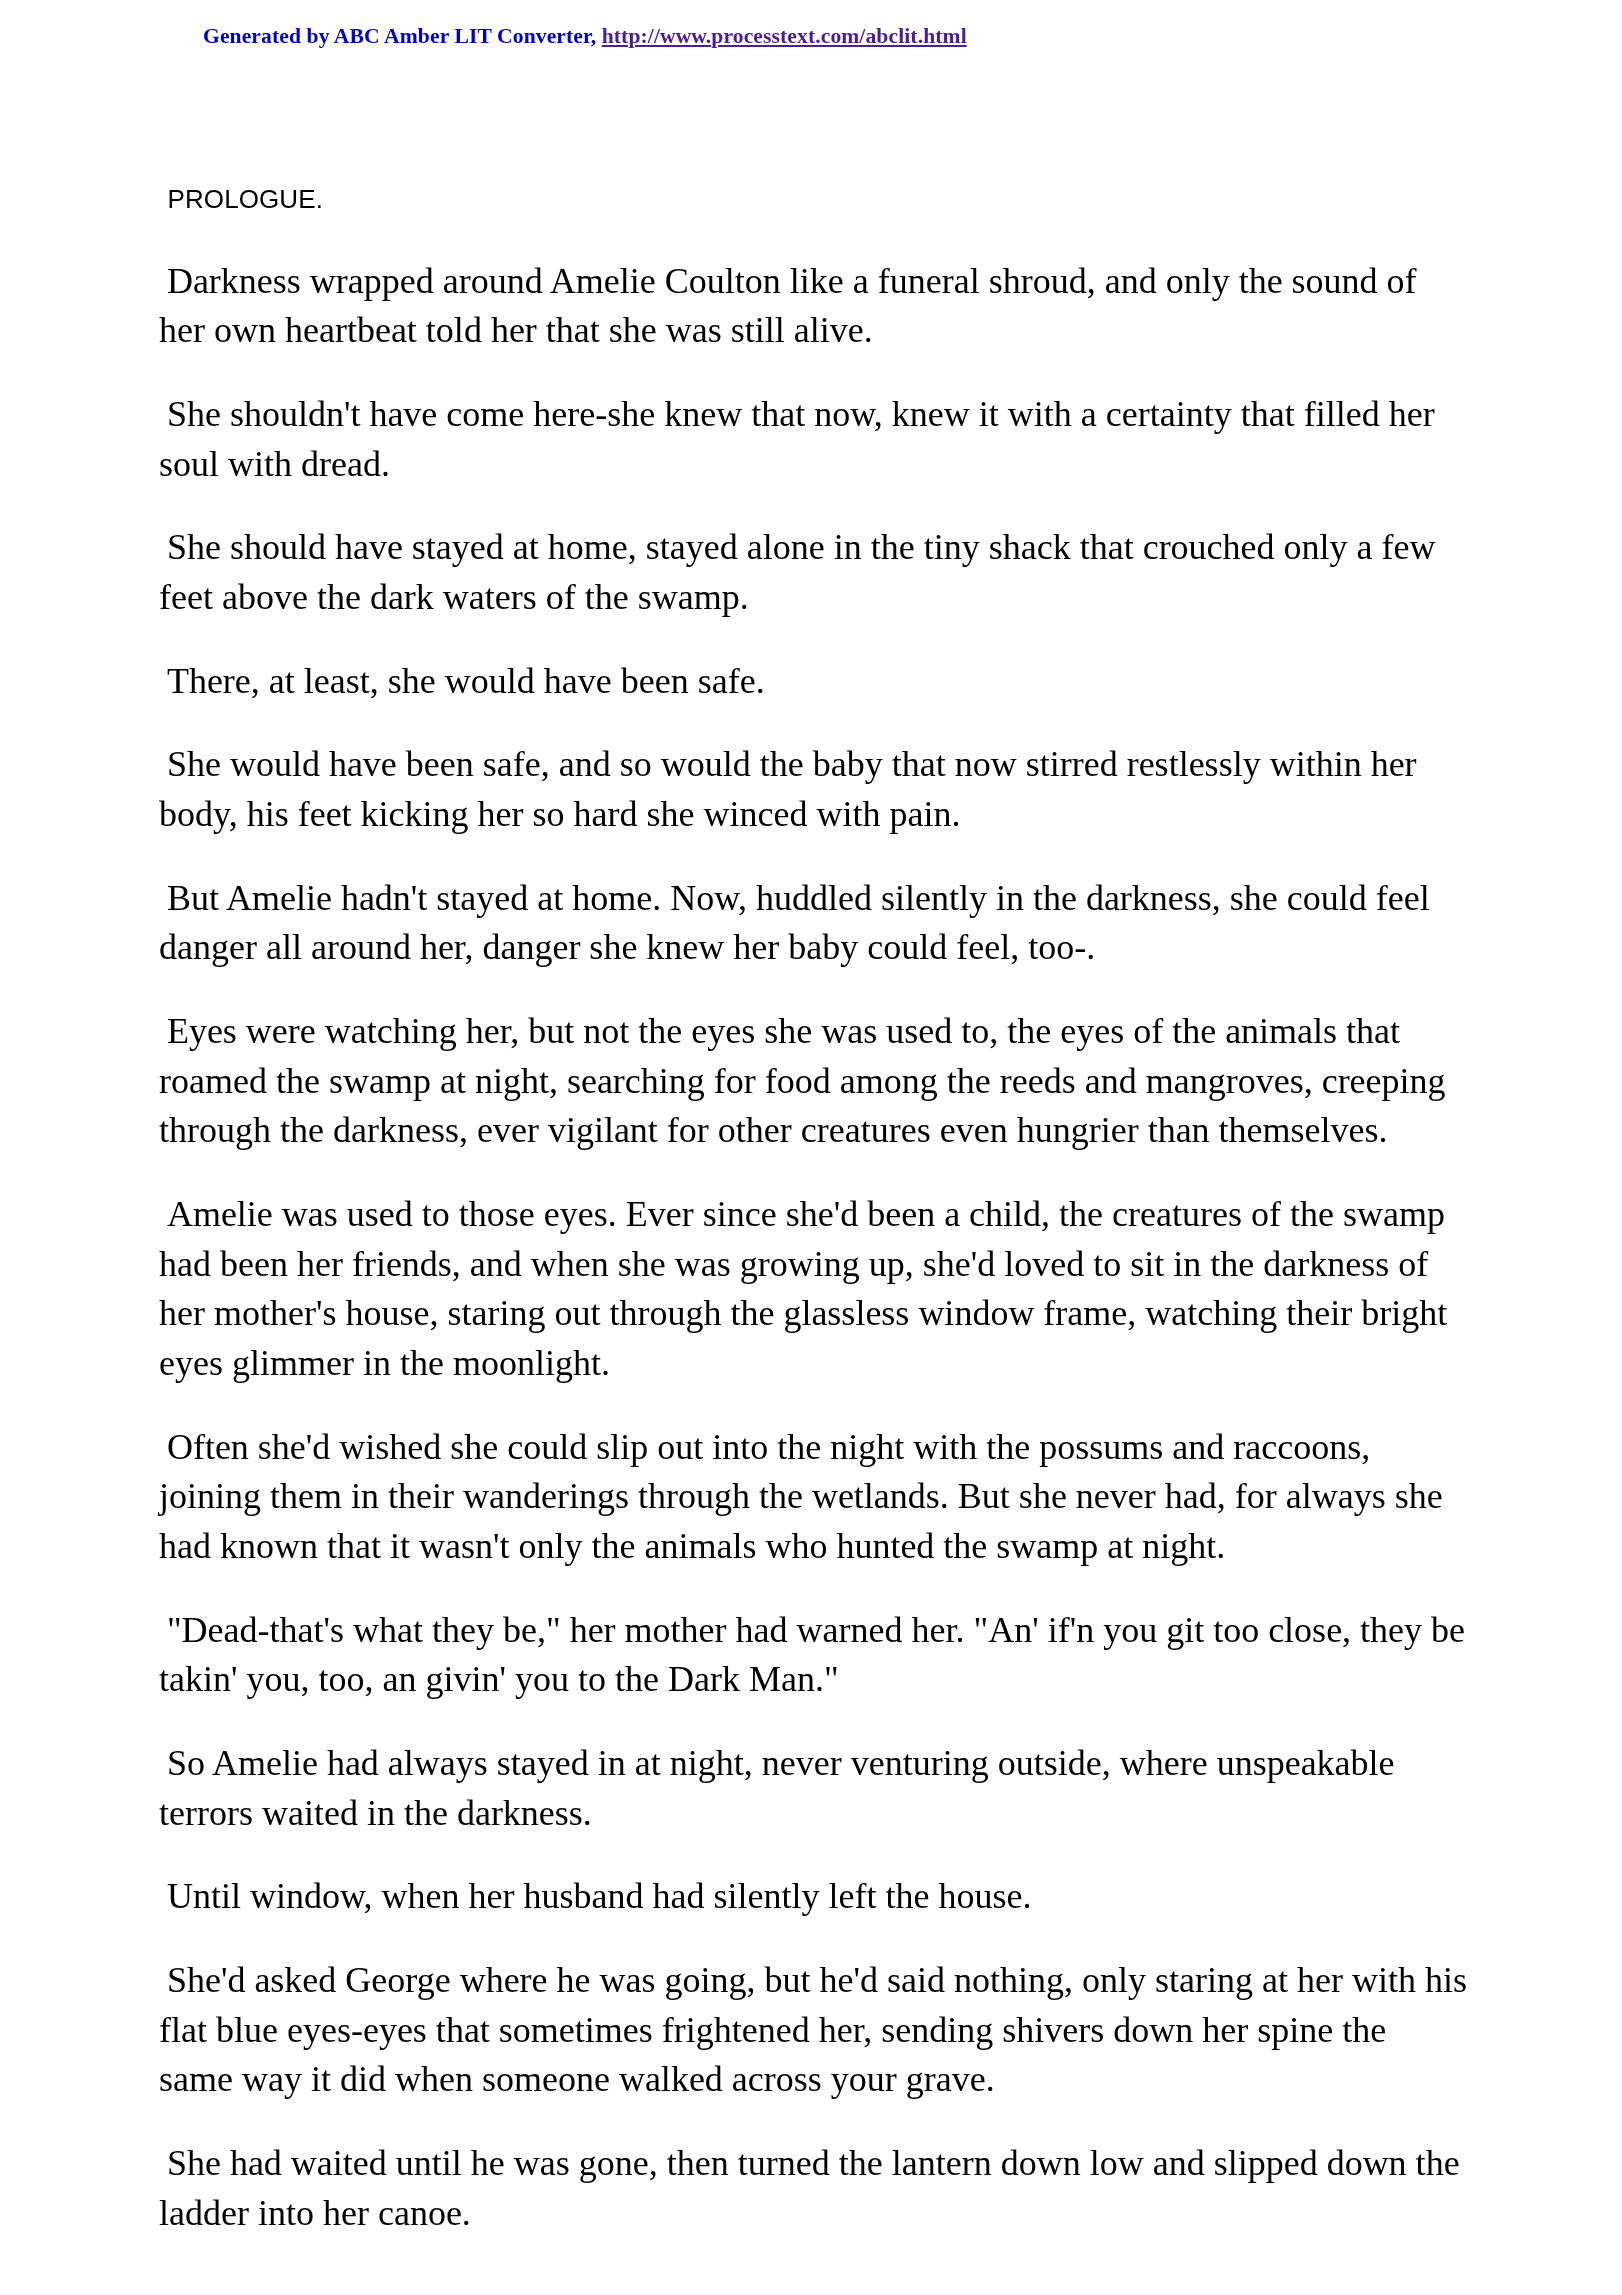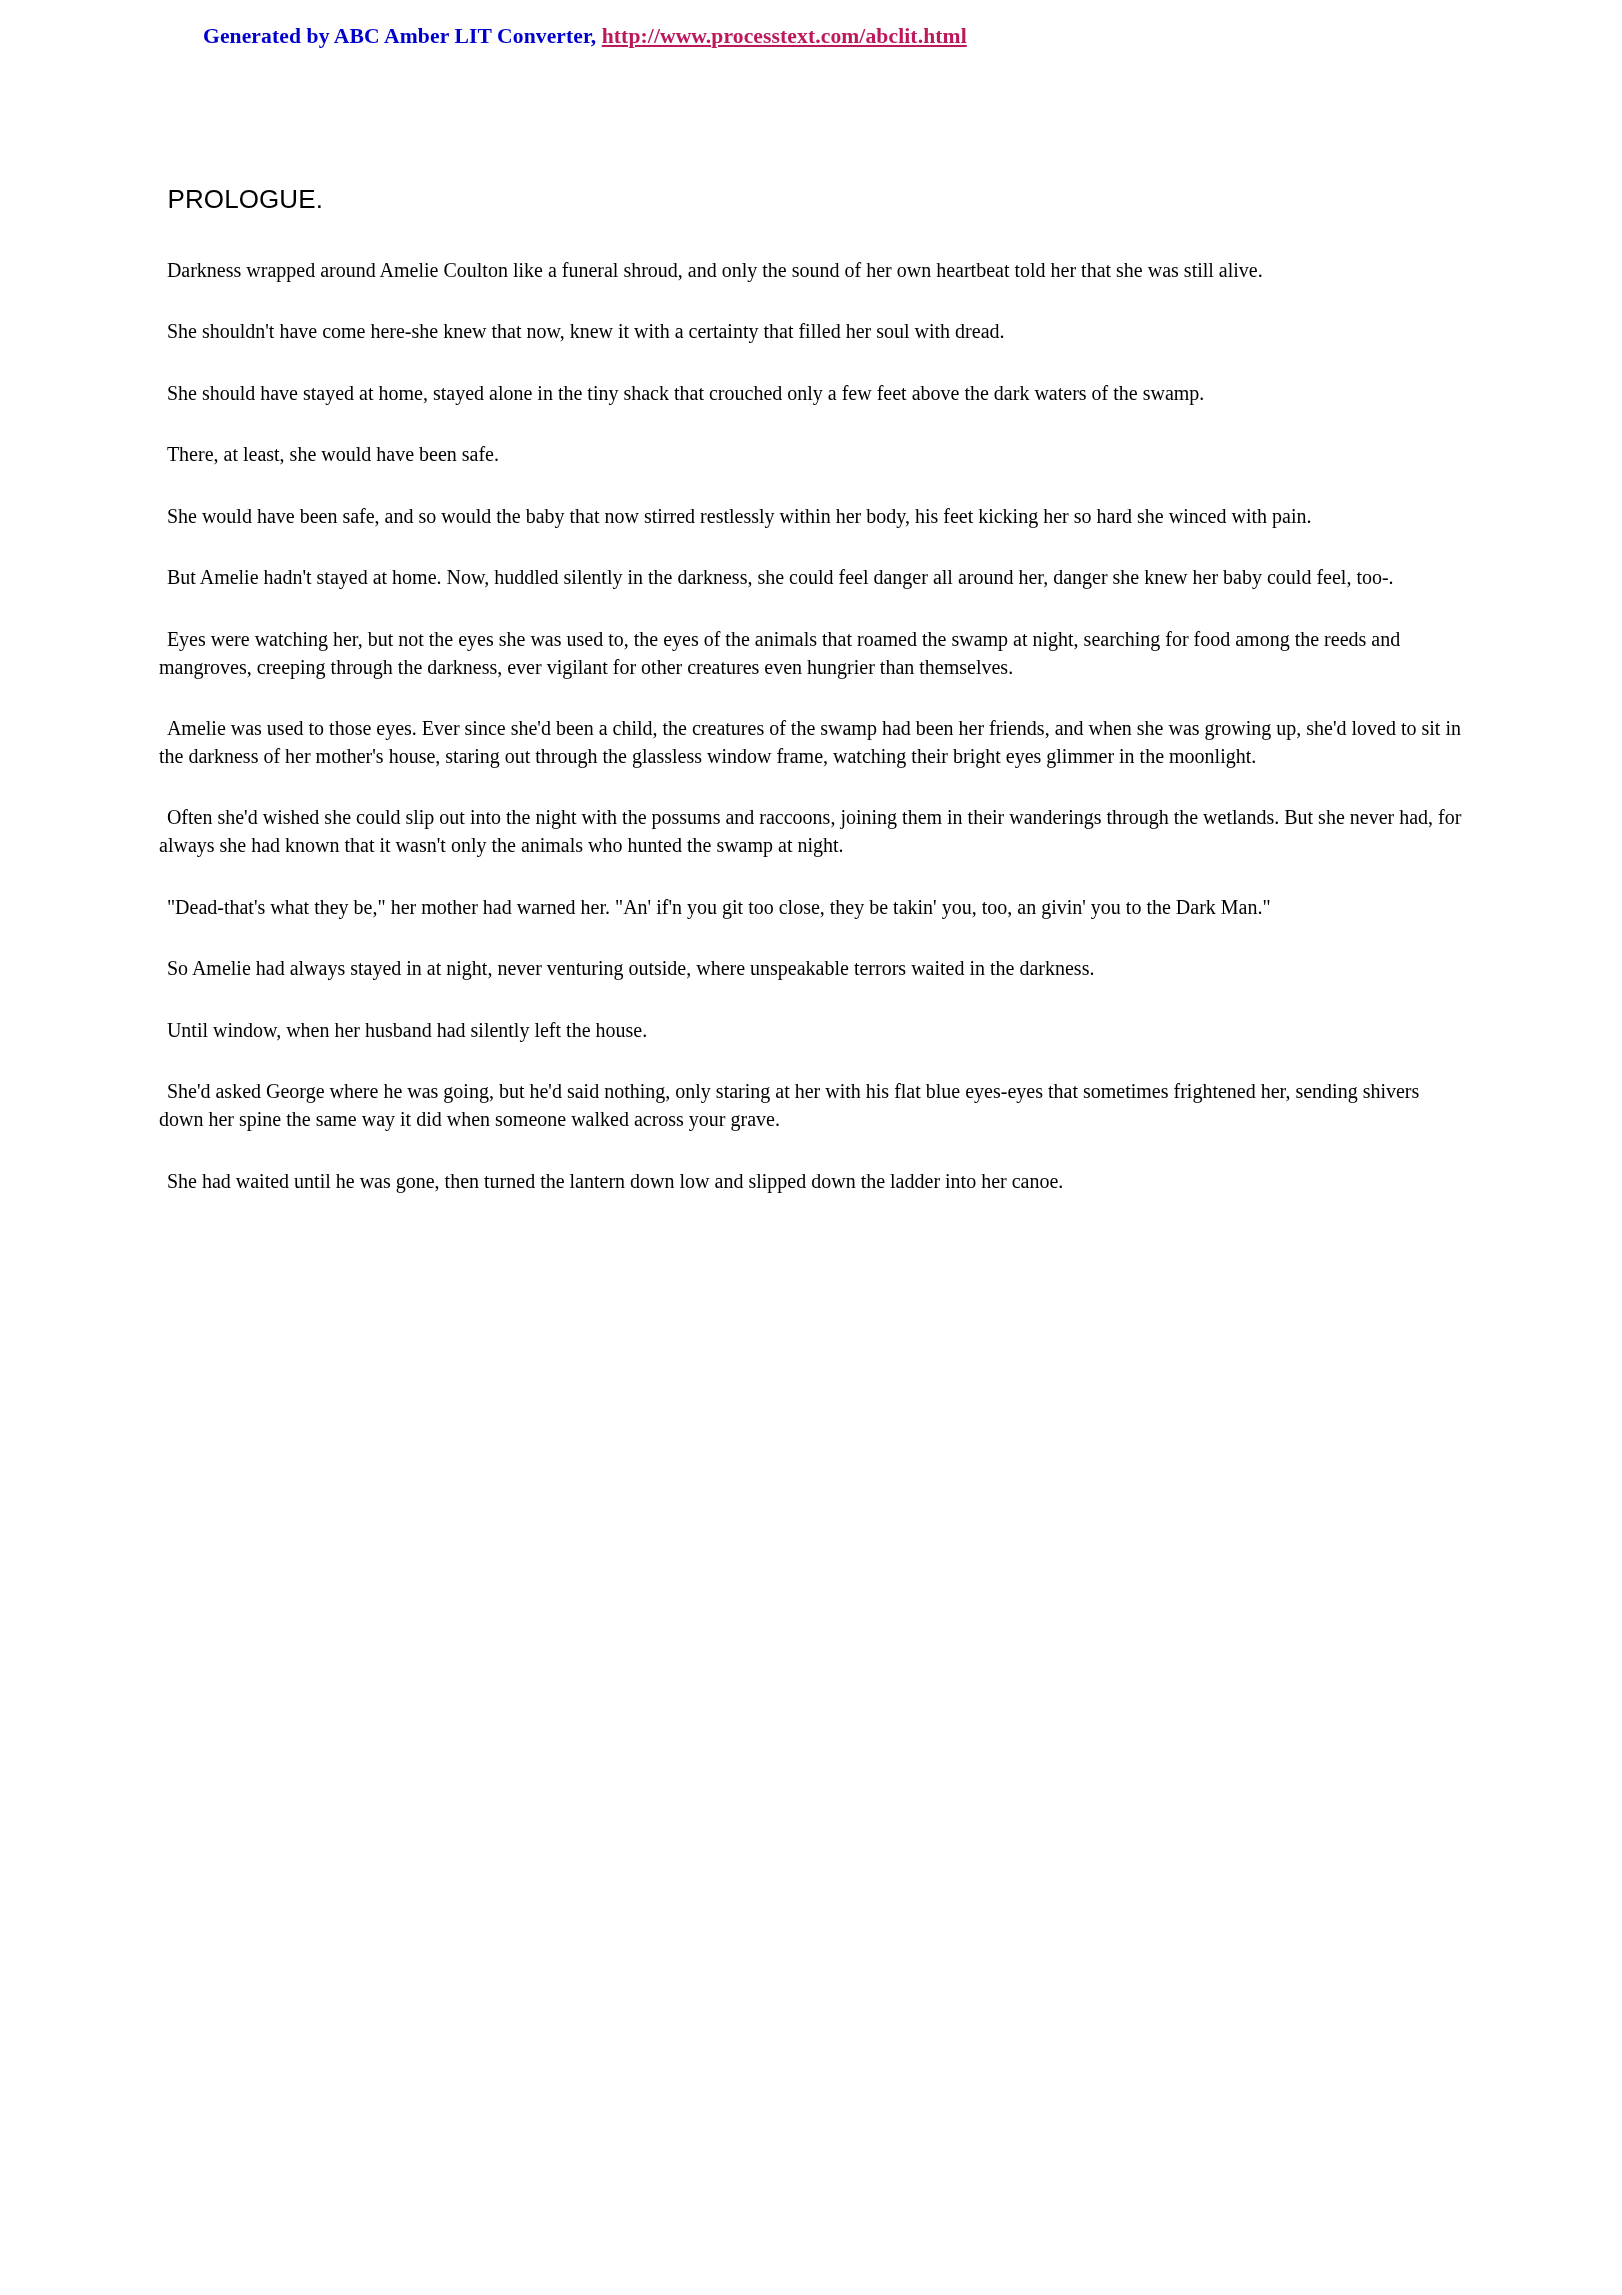--- a/index.html
+++ b/index.html
@@ -27,38 +27,38 @@
     top: 23.6px;
     left: 203px;
     font-family: "Liberation Serif", serif;
     font-weight: bold;
     font-size: 21.6px;
     color: #0000cc;
     letter-spacing: 0.1px;
     white-space: nowrap;
   }
   .header-link .url {
-    color: #be185d;
+    color: #4c1d95;
     text-decoration: underline;
   }
   .content {
     position: absolute;
     top: 183px;
     left: 159px;
     width: 1309px;
   }
   .chapter-title {
     font-size: 26px;
     line-height: 1.25;
     margin: 0 0 41px 8.5px;
     font-family: Liberation Sans, sans-serif;
     letter-spacing: 0.1px;
   }
   p.para {
-    font-size: 20px;
+    font-size: 36px;
     line-height: 1.38;
     margin: 0 0 34px 0;
     text-indent: 7.9px;
     font-family: "Liberation Serif", serif;
     letter-spacing: 0px;
     text-align: left;
   }
   p.para:last-child {
     margin-bottom: 8px;
   }

